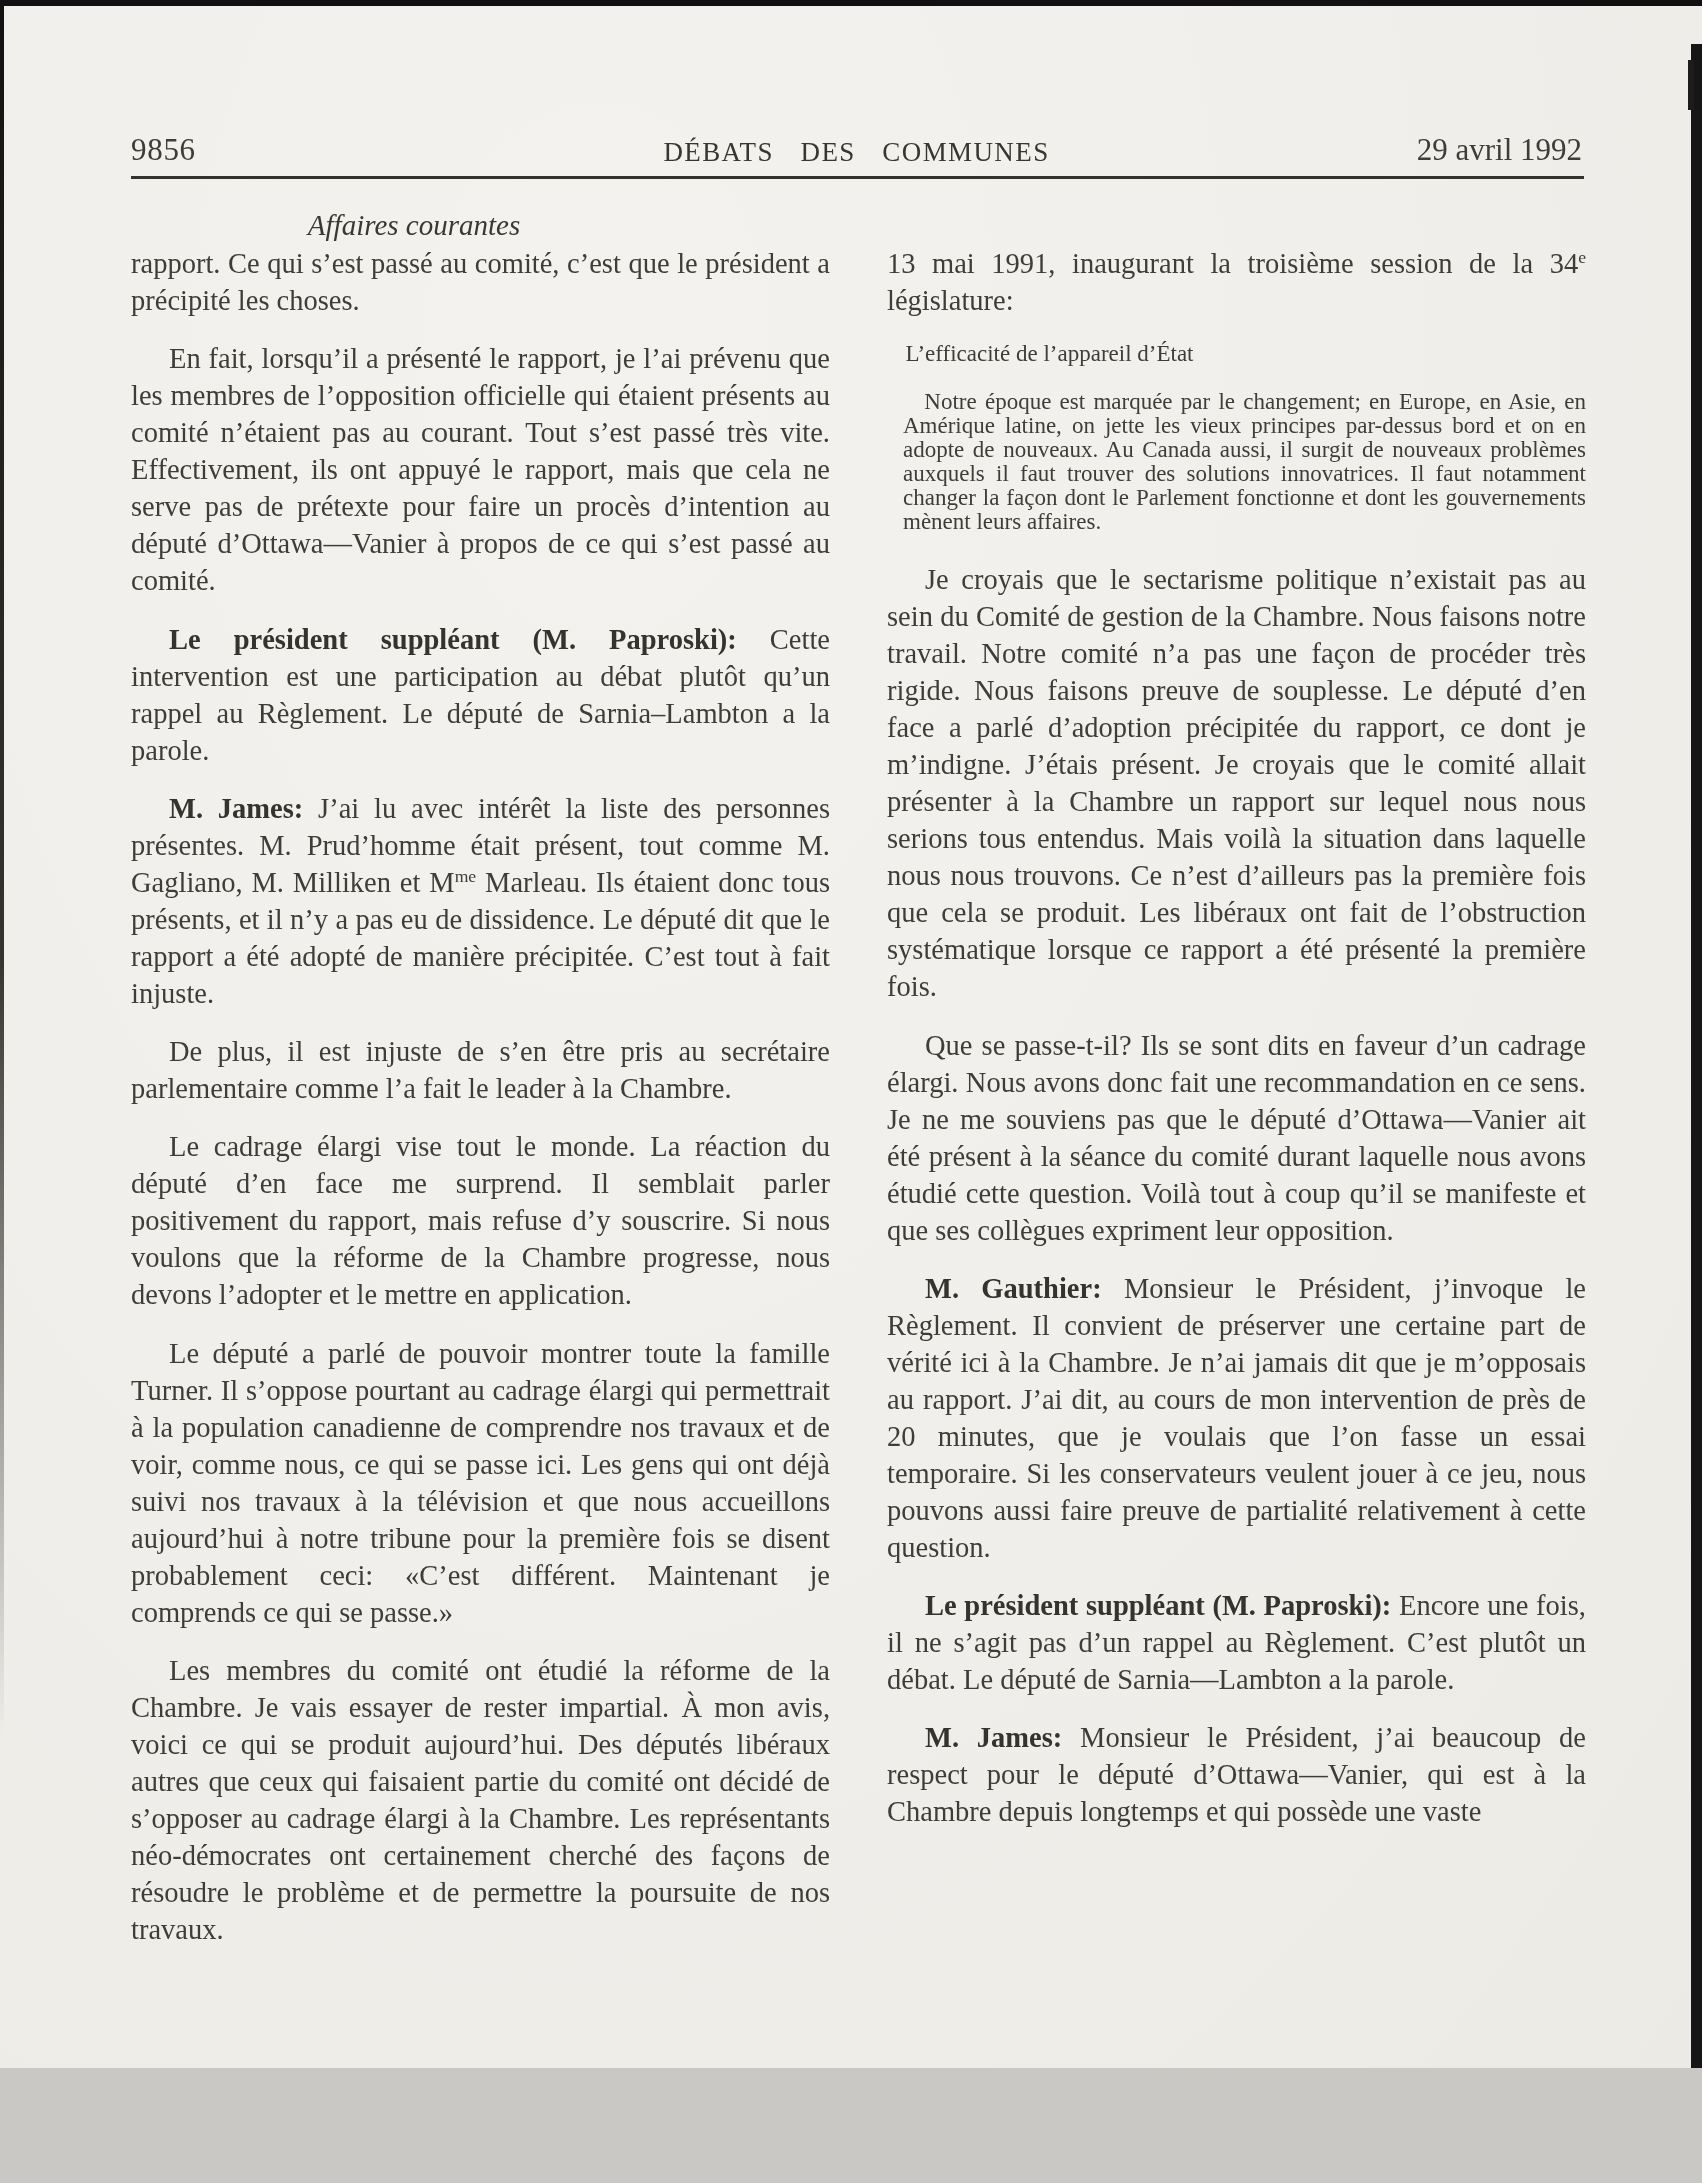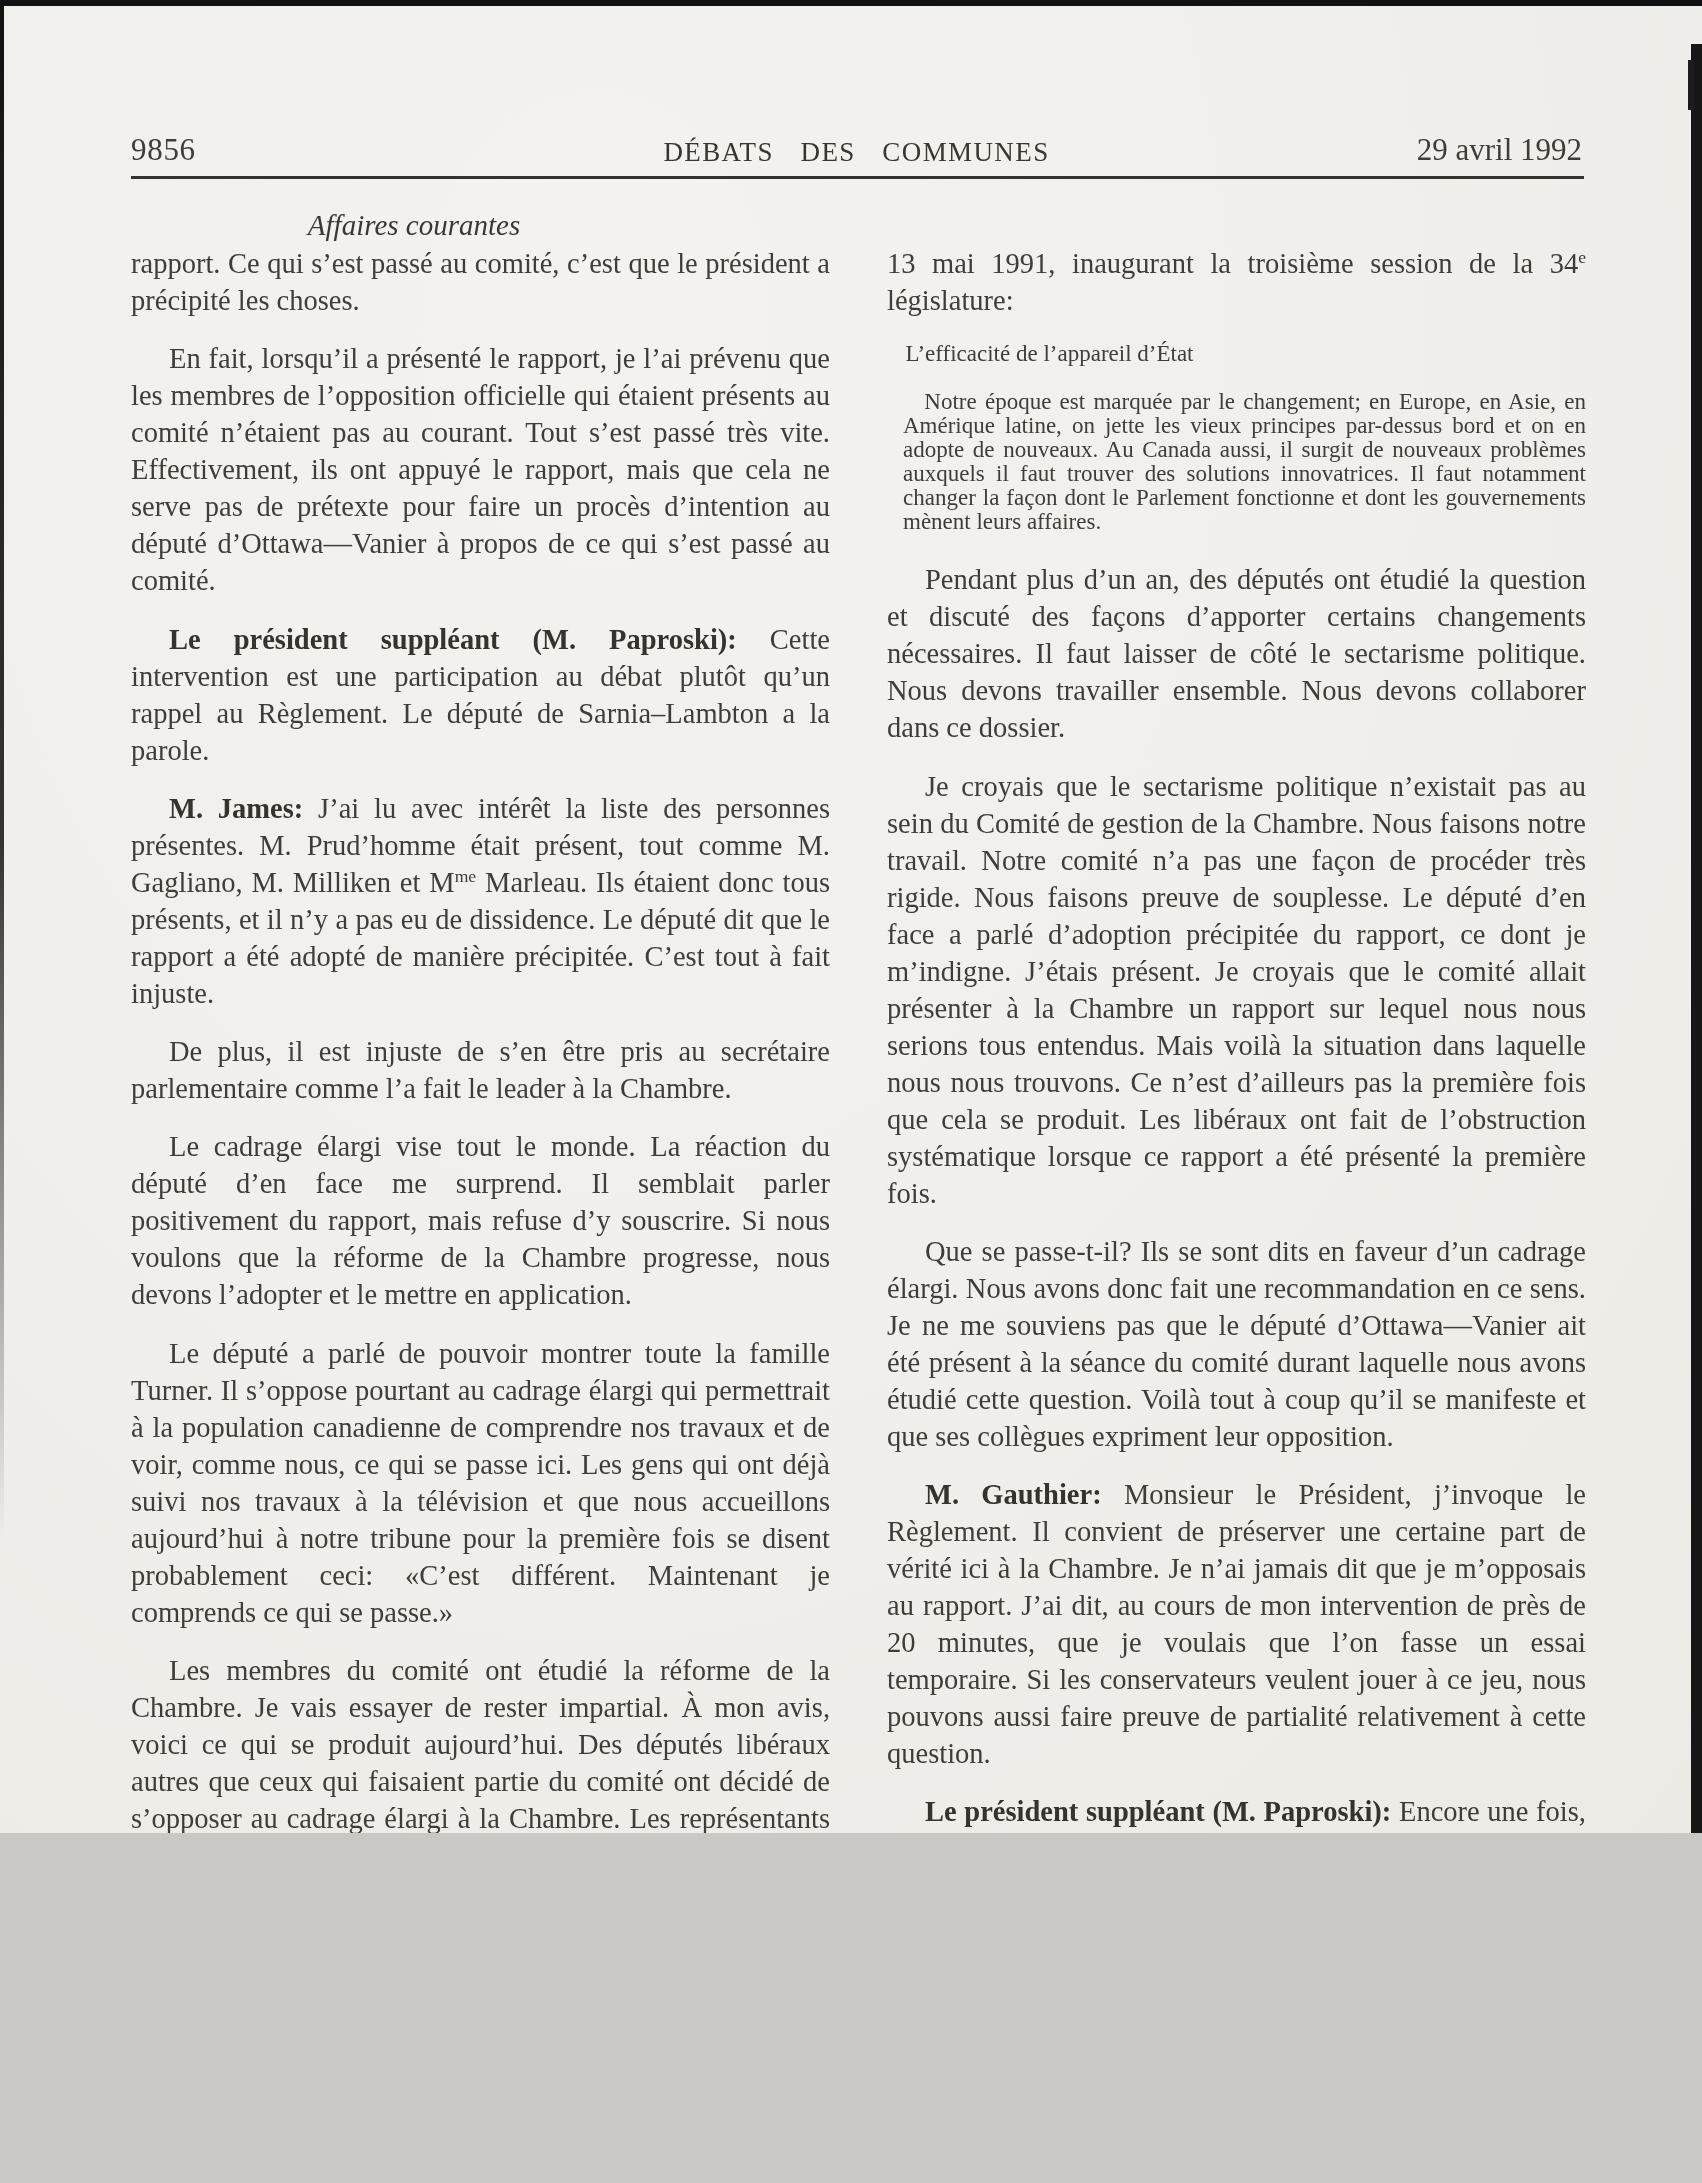--- a/index.html
+++ b/index.html
@@ -1,17 +1,17 @@
 <!DOCTYPE html>
 <html lang="fr" style="font-size:11.4px"><head>
 <meta charset="utf-8">
 <style>
   html,body { margin:0; padding:0; background:#c9c8c4; }
   .page {
-    position:relative; width:1702px; height:1833px; overflow:hidden;
+    position:relative; width:1702px; height:2068px; overflow:hidden;
     background: radial-gradient(ellipse at 35% 18%, #f3f2ee 0%, #f0efeb 50%, #eceae5 100%);
     font-family:"Liberation Serif", serif;
     color:#3f3d38;
   }
   
   .edge-top   { position:absolute; top:0; left:0; width:100%; height:6.4px; background:#111; }
   .edge-left  { position:absolute; top:0; left:0; width:4.3px; height:84%;
                 background:linear-gradient(to bottom,#121212 0%,#35342f 55%,rgba(50,50,48,0) 100%); }
   .edge-right { position:absolute; top:44px; right:0; width:10.7px; height:calc(100% - 44px); background:#161616; }
   .edge-nub   { position:absolute; top:60px; right:8.5px; width:5.7px; height:50px; background:#1d1c1a; }
@@ -65,21 +65,20 @@
       <p class="body indent"><b>M. James: </b>J’ai lu avec intérêt la liste des personnes présentes. M. Prud’homme était présent, tout comme M. Gagliano, M. Milliken et M<sup>me</sup> Marleau. Ils étaient donc tous présents, et il n’y a pas eu de dissidence. Le député dit que le rapport a été adopté de manière précipitée. C’est tout à fait injuste.</p>
       <p class="body indent">De plus, il est injuste de s’en être pris au secrétaire parlementaire comme l’a fait le leader à la Chambre.</p>
       <p class="body indent">Le cadrage élargi vise tout le monde. La réaction du député d’en face me surprend. Il semblait parler positivement du rapport, mais refuse d’y souscrire. Si nous voulons que la réforme de la Chambre progresse, nous devons l’adopter et le mettre en application.</p>
       <p class="body indent">Le député a parlé de pouvoir montrer toute la famille Turner. Il s’oppose pourtant au cadrage élargi qui permettrait à la population canadienne de comprendre nos travaux et de voir, comme nous, ce qui se passe ici. Les gens qui ont déjà suivi nos travaux à la télévision et que nous accueillons aujourd’hui à notre tribune pour la première fois se disent probablement ceci: «C’est différent. Maintenant je comprends ce qui se passe.»</p>
       <p class="body indent">Les membres du comité ont étudié la réforme de la Chambre. Je vais essayer de rester impartial. À mon avis, voici ce qui se produit aujourd’hui. Des députés libéraux autres que ceux qui faisaient partie du comité ont décidé de s’opposer au cadrage élargi à la Chambre. Les représentants néo-démocrates ont certainement cherché des façons de résoudre le problème et de permettre la poursuite de nos travaux.</p>
     </div>
   <div class="col col-right">
       <p class="body">13 mai 1991, inaugurant la troisième session de la 34<sup>e</sup> législature:</p>
       <p class="quote-head">L’efficacité de l’appareil d’État</p>
       <p class="quote indent">Notre époque est marquée par le changement; en Europe, en Asie, en Amérique latine, on jette les vieux principes par-dessus bord et on en adopte de nouveaux. Au Canada aussi, il surgit de nouveaux problèmes auxquels il faut trouver des solutions innovatrices. Il faut notamment changer la façon dont le Parlement fonctionne et dont les gouvernements mènent leurs affaires.</p>
-      <p class="body indent">Pendant plus d’un an, des députés ont étudié la question et discuté des façons d’apporter certains changements nécessaires. Il faut laisser de côté le sectarisme politique. Nous devons travailler ensemble. Nous devons collaborer dans ce dossier.</p>
       <p class="body indent">Je croyais que le sectarisme politique n’existait pas au sein du Comité de gestion de la Chambre. Nous faisons notre travail. Notre comité n’a pas une façon de procéder très rigide. Nous faisons preuve de souplesse. Le député d’en face a parlé d’adoption précipitée du rapport, ce dont je m’indigne. J’étais présent. Je croyais que le comité allait présenter à la Chambre un rapport sur lequel nous nous serions tous entendus. Mais voilà la situation dans laquelle nous nous trouvons. Ce n’est d’ailleurs pas la première fois que cela se produit. Les libéraux ont fait de l’obstruction systématique lorsque ce rapport a été présenté la première fois.</p>
       <p class="body indent">Que se passe-t-il? Ils se sont dits en faveur d’un cadrage élargi. Nous avons donc fait une recommandation en ce sens. Je ne me souviens pas que le député d’Ottawa—Vanier ait été présent à la séance du comité durant laquelle nous avons étudié cette question. Voilà tout à coup qu’il se manifeste et que ses collègues expriment leur opposition.</p>
       <p class="body indent"><b>M. Gauthier: </b>Monsieur le Président, j’invoque le Règlement. Il convient de préserver une certaine part de vérité ici à la Chambre. Je n’ai jamais dit que je m’opposais au rapport. J’ai dit, au cours de mon intervention de près de 20 minutes, que je voulais que l’on fasse un essai temporaire. Si les conservateurs veulent jouer à ce jeu, nous pouvons aussi faire preuve de partialité relativement à cette question.</p>
       <p class="body indent"><b>Le président suppléant (M. Paproski): </b>Encore une fois, il ne s’agit pas d’un rappel au Règlement. C’est plutôt un débat. Le député de Sarnia—Lambton a la parole.</p>
       <p class="body indent"><b>M. James: </b>Monsieur le Président, j’ai beaucoup de respect pour le député d’Ottawa—Vanier, qui est à la Chambre depuis longtemps et qui possède une vaste</p>
     </div>
 </div>
 
 
 </body></html>

